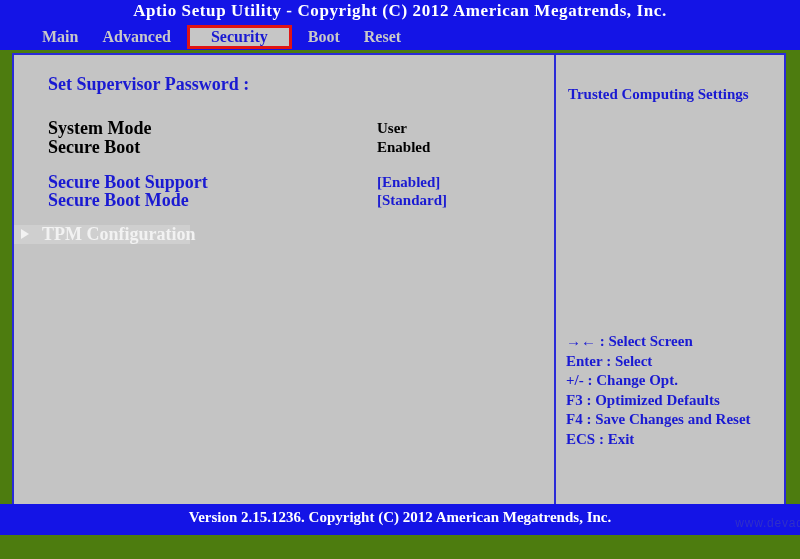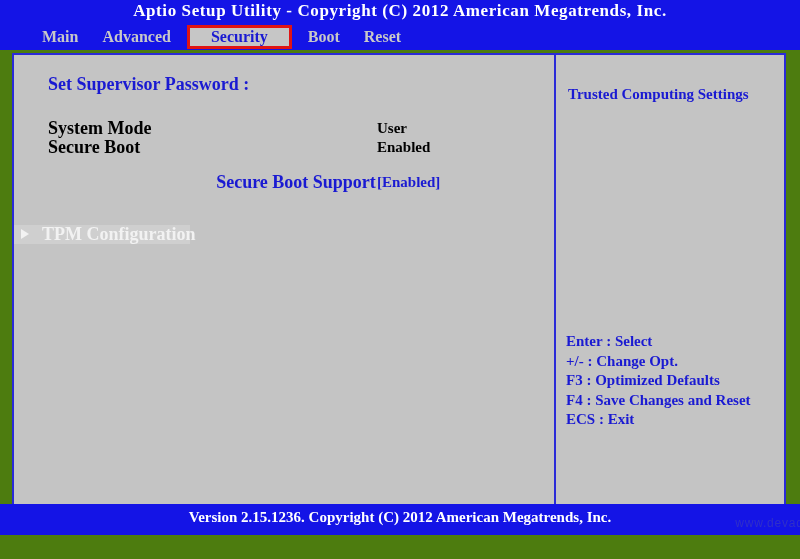--- a/index.html
+++ b/index.html
@@ -229,38 +229,43 @@
       <div class="row" style="top:64px;">
         <span class="label black-text">System Mode</span>
         <span class="value black-text">User</span>
       </div>
 
       <div class="row" style="top:83px;">
         <span class="label black-text">Secure Boot</span>
         <span class="value black-text">Enabled</span>
       </div>
 
-      <div class="row" style="top:118px;justify-content:center;">
+      <div class="row" style="top:118px;">
         <span class="label blue-text">Secure Boot Support</span>
         <span class="value blue-text">[Enabled]</span>
       </div>
 
+      <div class="row" style="top:136px;">
+        <span class="label blue-text">Secure Boot Mode</span>
+        <span class="value blue-text">[Standard]</span>
+      </div>
 
       <div class="row selected" style="top:170px;">
         <span class="tri"></span>
         <span class="label">TPM Configuration</span>
       </div>
 
     </div>
 
     <div class="panel-divider"></div>
 
     <div class="right-panel">
       <div class="help-title">Trusted Computing Settings</div>
       <div class="legend">
+        <div class="legend-line">→← : Select Screen</div>
         <div class="legend-line">Enter : Select</div>
         <div class="legend-line">+/- : Change Opt.</div>
         <div class="legend-line">F3 : Optimized Defaults</div>
         <div class="legend-line">F4 : Save Changes and Reset</div>
         <div class="legend-line">ECS : Exit</div>
       </div>
     </div>
 
   </div>
 

